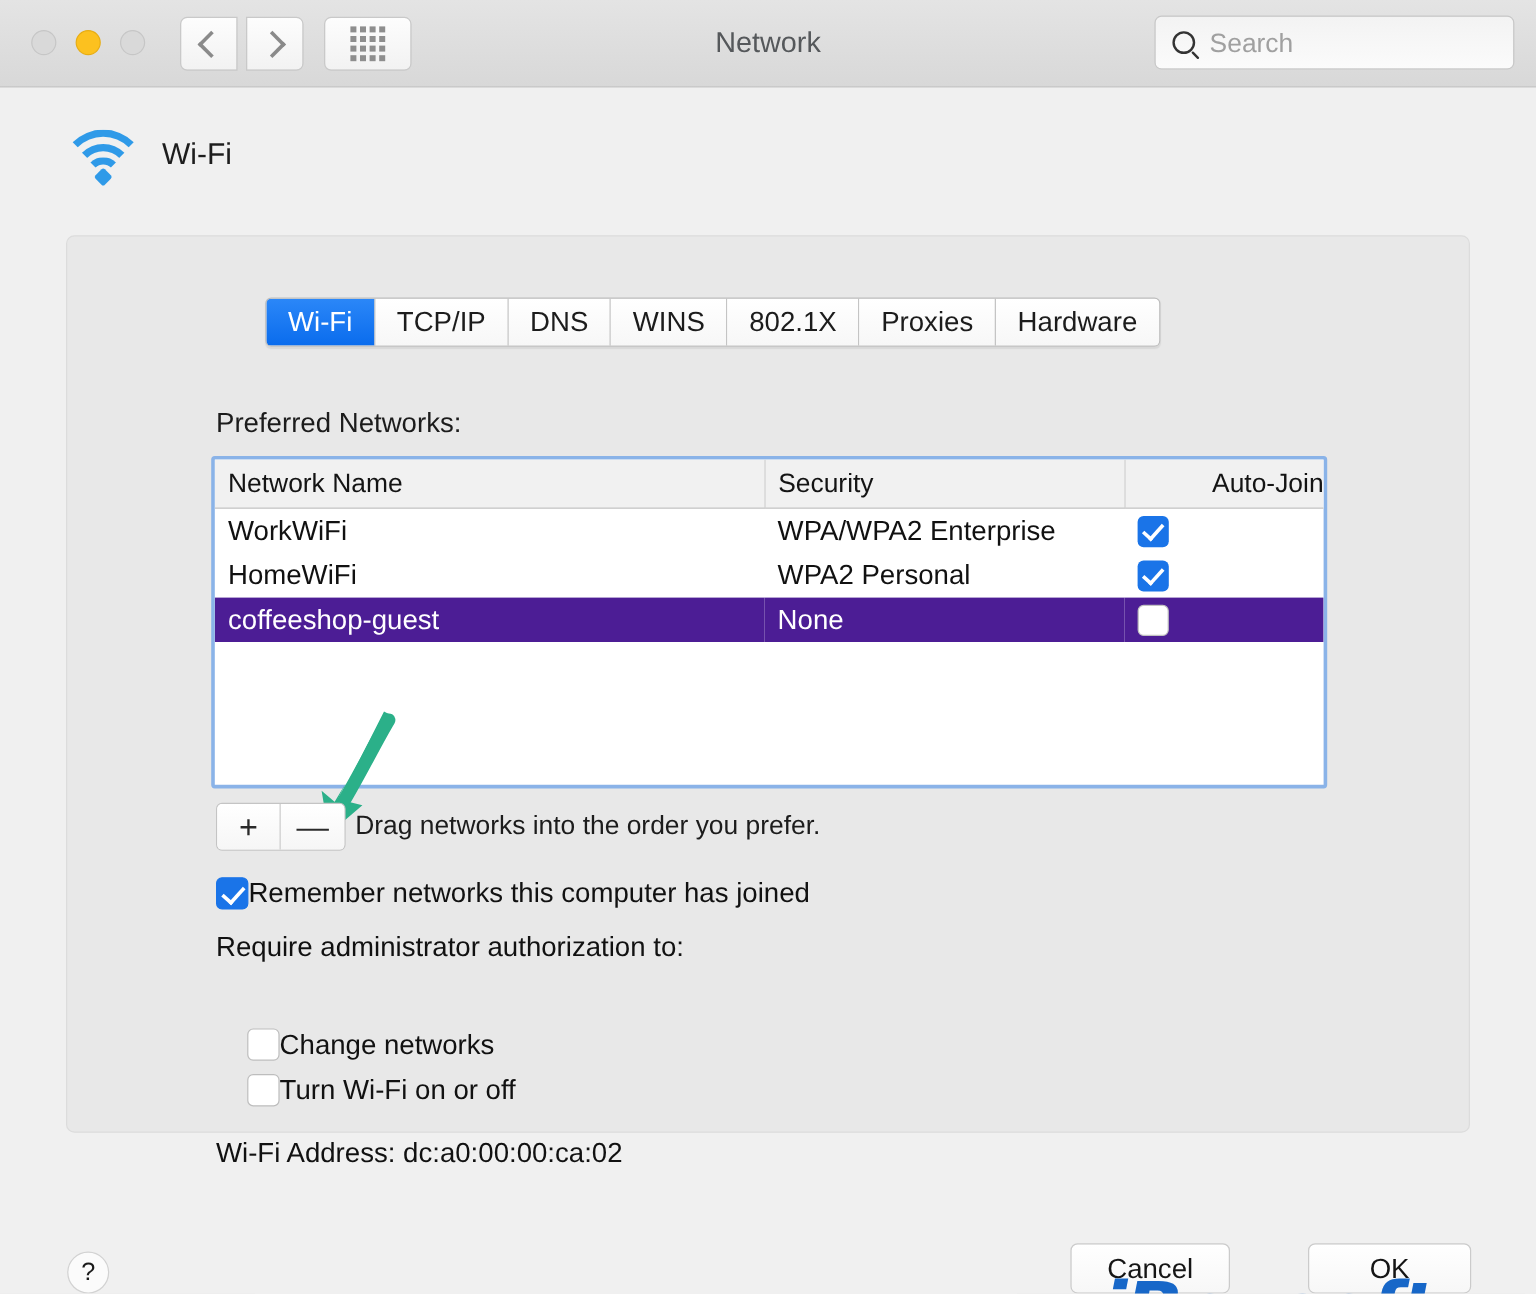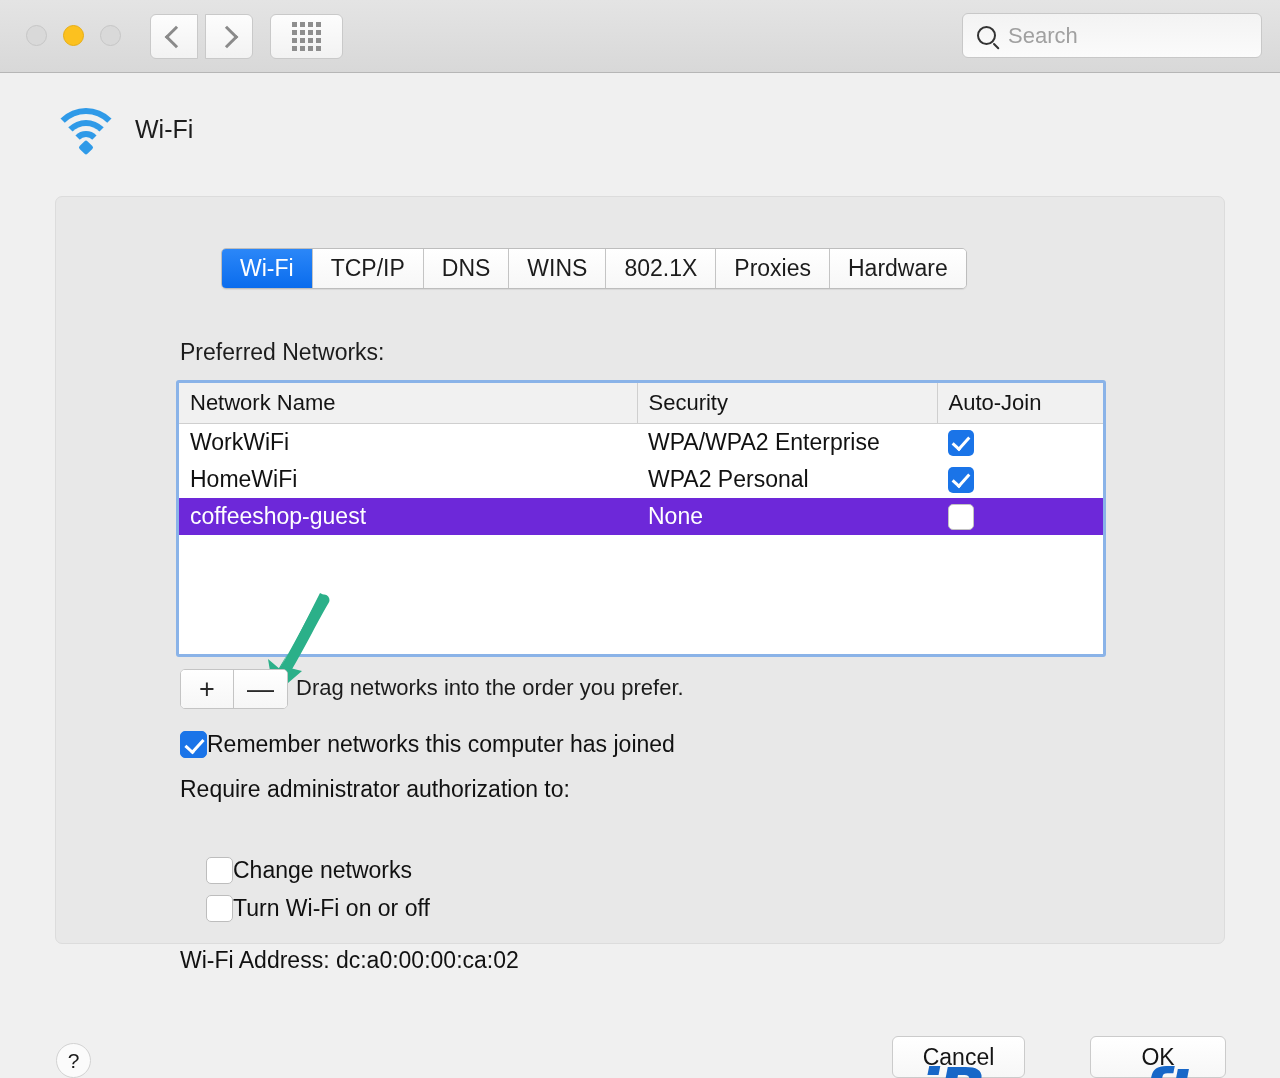--- a/index.html
+++ b/index.html
@@ -231,30 +231,30 @@
     font-weight: normal;
     font-size: 22px;
     color: #141414;
     text-align: left;
     padding: 7px 0 7px 11px;
     border-bottom: 1px solid #cfcfcf;
     border-right: 1px solid #cfcfcf;
     height: 38px;
     box-sizing: border-box;
   }
-  table.nets th:last-child { border-right: none; }
+  table.nets th:last-child { border-right: none; text-align: right; }
   table.nets td {
     font-size: 23px;
     color: #111111;
     padding: 3px 0 3px 11px;
     height: 37px;
     box-sizing: border-box;
   }
   tr.row.selected td {
-    background: #6d28d9;
+    background: #4c1d95;
     color: #ffffff;
   }
   .col-name  { width: 458px; }
   .col-sec   { width: 300px; }
   .col-join  { width: auto; }
   td.joincell { text-align: left; padding-left: 12px; }
 
   .cbx {
     display: inline-block;
     width: 26px; height: 26px;
@@ -439,20 +439,21 @@
         <i></i>
         <i></i>
         <i></i>
       <i></i>
         <i></i>
         <i></i>
         <i></i>
     </span>
   </div>
 
+  <div class="win-title">Network</div>
 
   <div class="searchbox">
     <span class="mag"></span>
     <span class="search-ph">Search</span>
   </div>
 </div>
 
 <div class="content">
 
   <div class="service-head">

